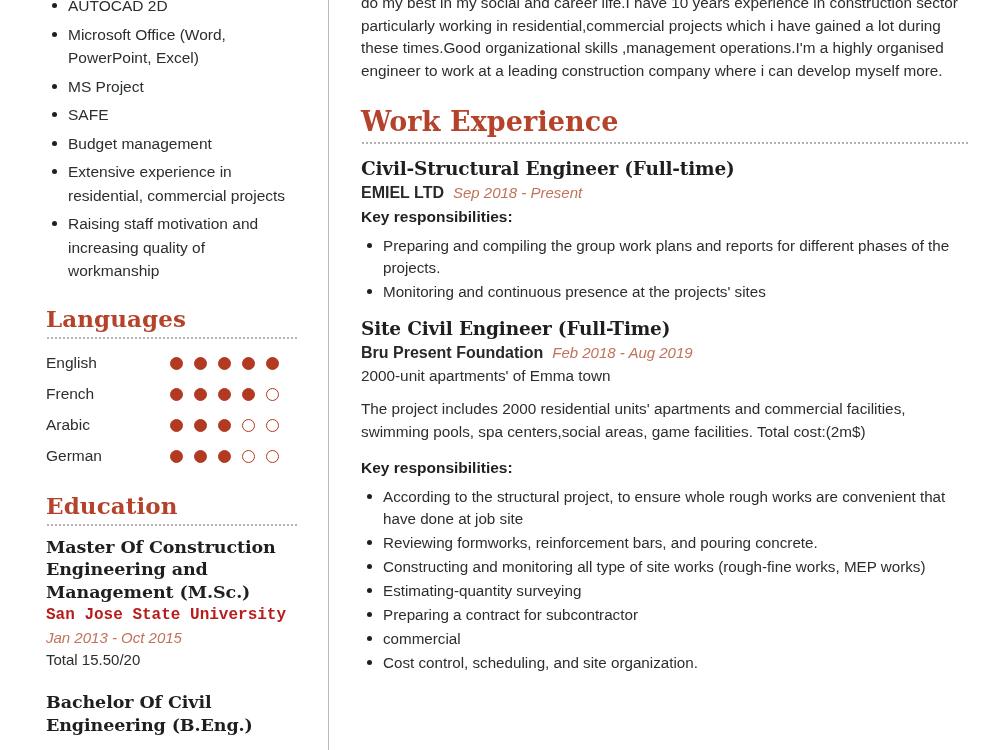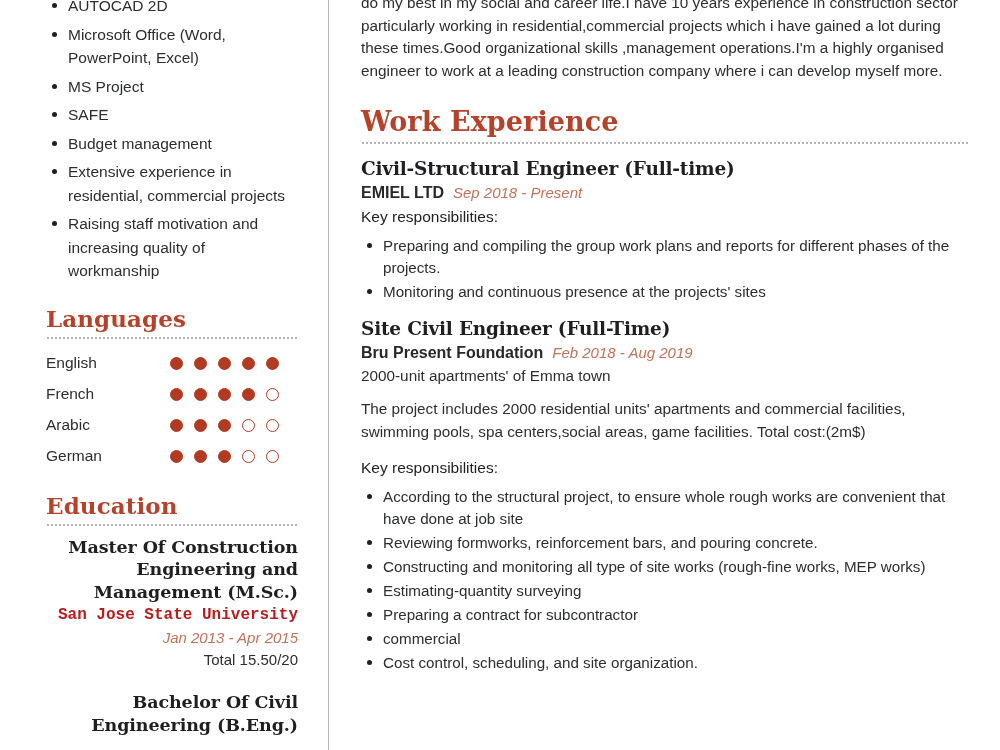--- a/index.html
+++ b/index.html
@@ -121,21 +121,21 @@
     height: 13px;
     border-radius: 50%;
     border: 1.4px solid #b33a22;
     background: transparent;
   }
   .lang-dot.filled { background: #b33a22; }
 
   
   .education-section { margin-top: 20px; }
 
-  .edu-entry { margin-top: 10px; text-align: right; }
+  .edu-entry { margin-top: 10px; }
   .edu-degree {
     font-family: "DejaVu Serif", "Liberation Serif", serif;
     font-weight: 700;
     font-size: 17.5px;
     line-height: 22.5px;
     color: #1d1f21;
     letter-spacing: -0.1px;
   }
   .edu-school {
     font-size: 16px;
@@ -201,21 +201,21 @@
     color: #2b2e30;
   }
   .job-desc {
     font-size: 15.3px;
     line-height: 22.7px;
     color: #2b2e30;
     margin-top: 11px;
   }
   .key-resp {
     font-size: 15.5px;
-    font-weight: 400;
+    font-weight: 700;
     line-height: 23px;
     color: #1d1f21;
     margin-top: 1px;
   }
   .key-resp.gap { margin-top: 13px; }
 
   .job-bullets { margin-top: 7px; }
   .job-bullets > li {
     font-size: 15.2px;
     line-height: 22px;
@@ -288,21 +288,21 @@
         </div>
     </div>
 
     <div class="education-section">
       <div class="section-head">Education</div>
       <div class="dot-rule"></div>
       <div class="edu-list">
           <div class="edu-entry">
             <div class="edu-degree">Master Of Construction Engineering and Management (M.Sc.)</div>
             <div class="edu-school">San Jose State University</div>
-            <div class="edu-dates">Jan 2013 - Apr 2015</div>
+            <div class="edu-dates">Jan 2013 - Oct 2015</div>
             <div class="edu-note">Total 15.50/20</div>
           </div>
           <div class="edu-entry spaced">
             <div class="edu-degree">Bachelor Of Civil Engineering (B.Eng.)</div>
           </div>
         </div>
     </div>
 
   </div>
 

